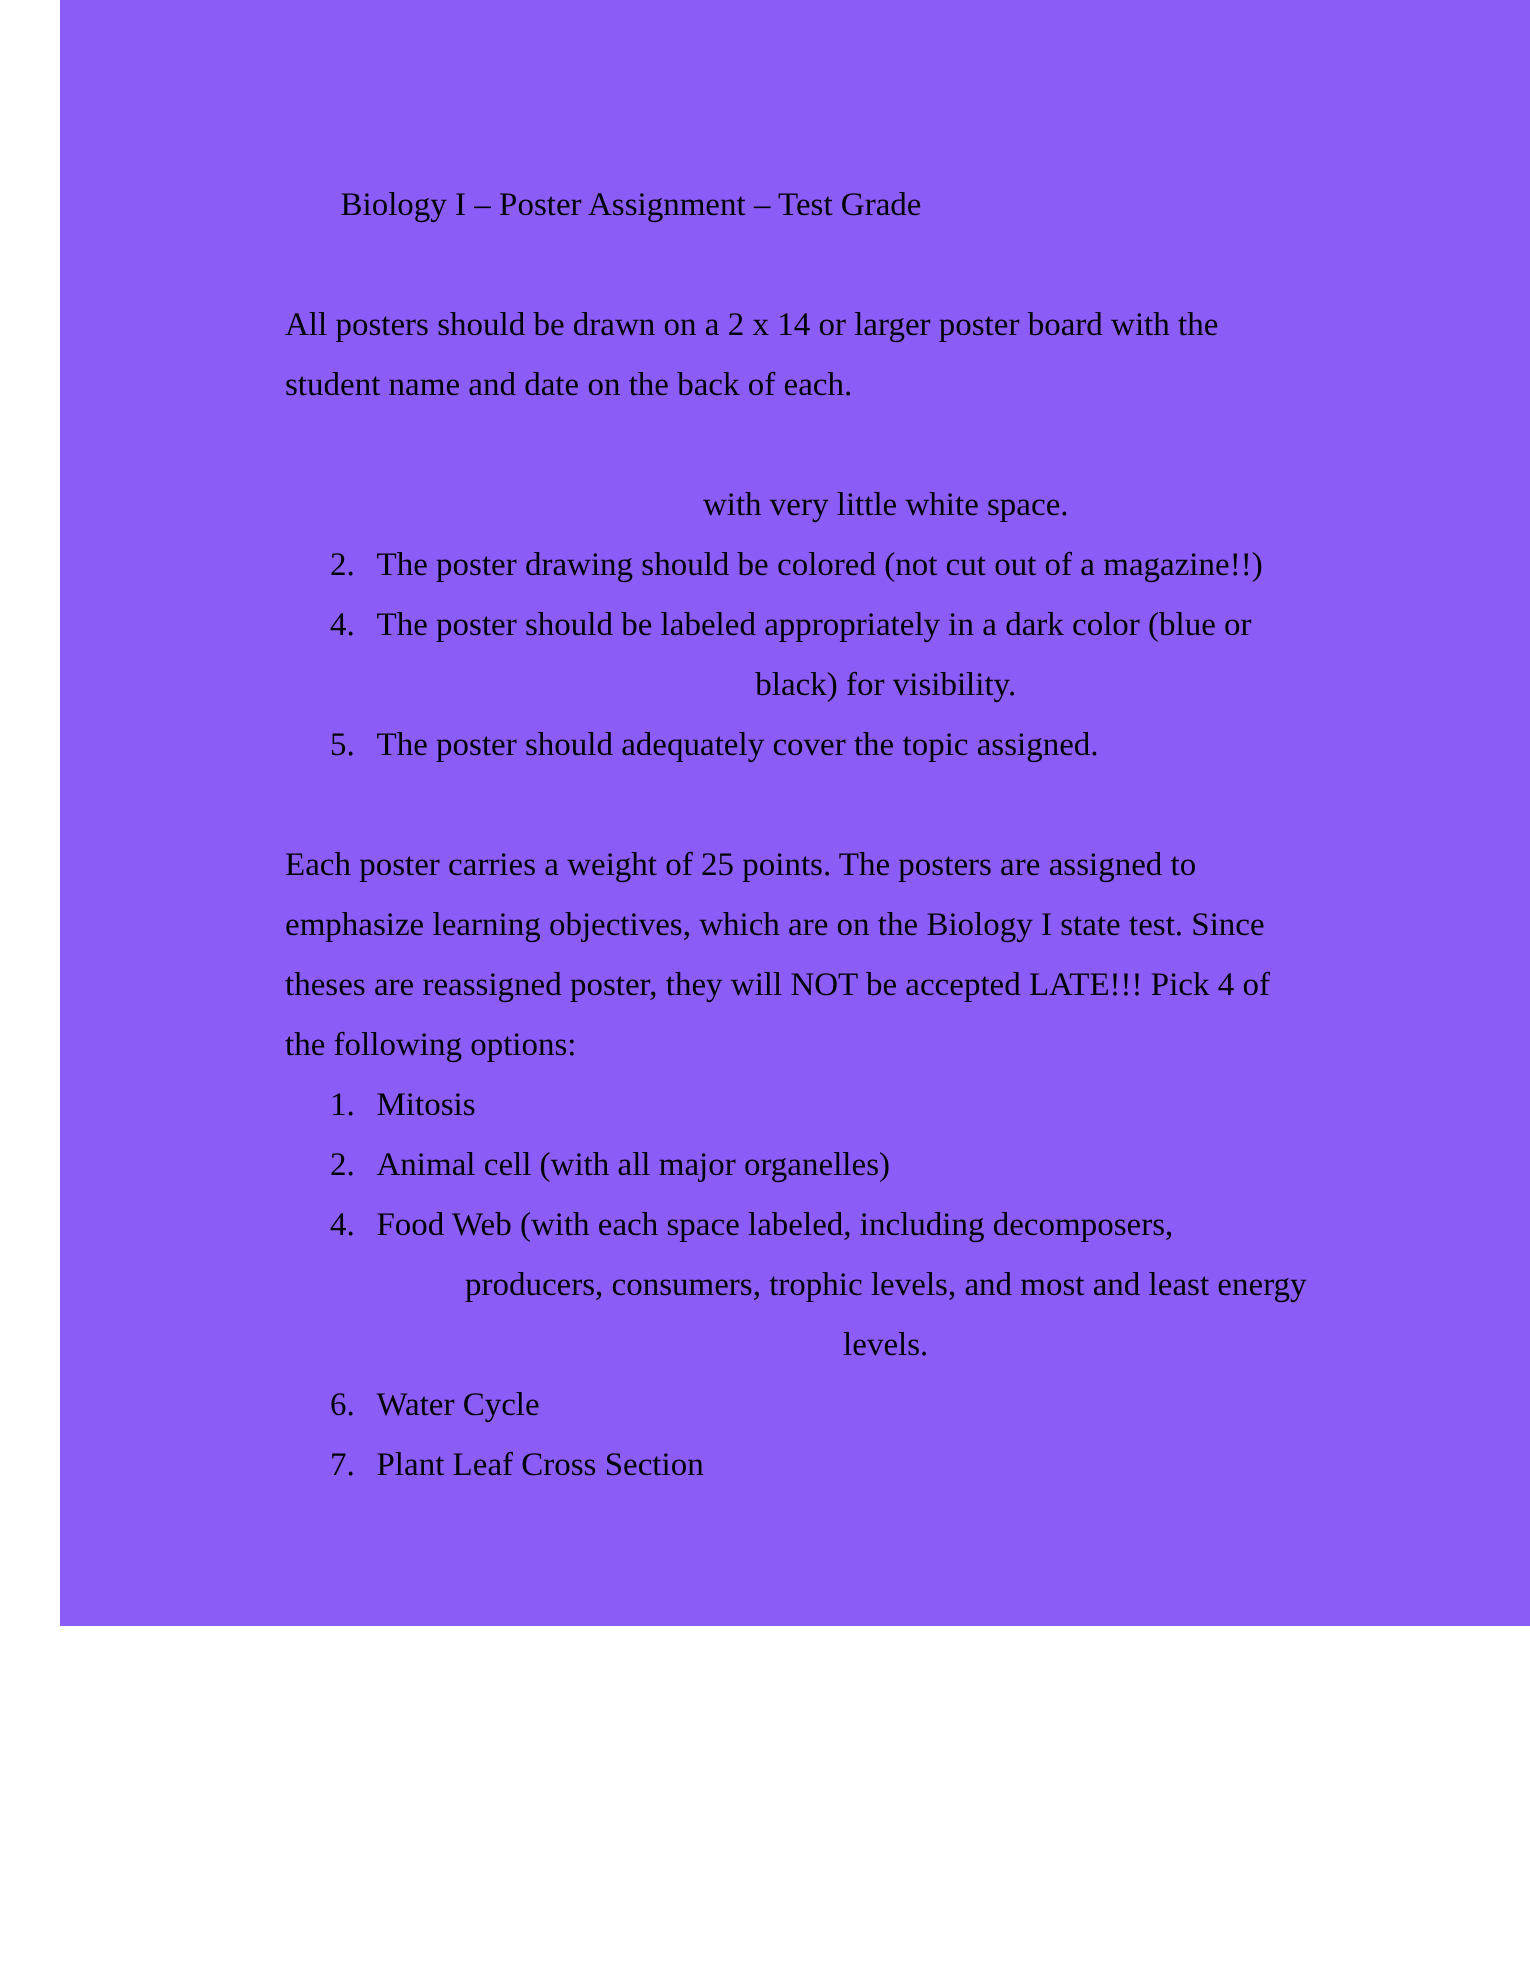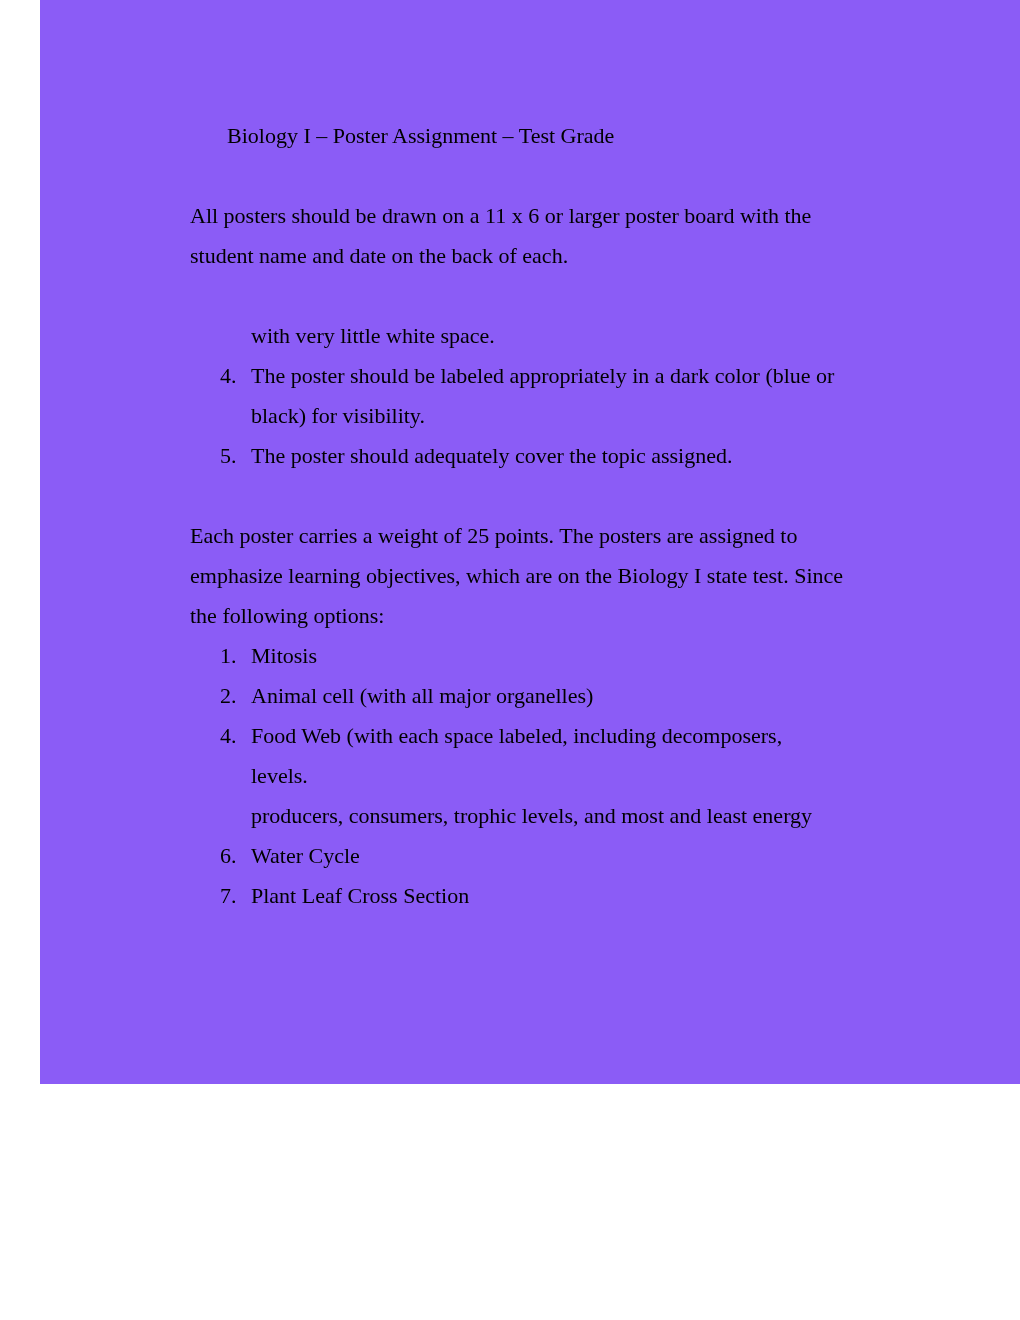--- a/index.html
+++ b/index.html
@@ -44,77 +44,82 @@
     line-height: 40px;
     white-space: nowrap;
   }
   .li-num {
     display: inline-block;
     margin-left: 30px;
     width: 31px;
   }
   .li-cont {
     margin-left: 61px;
+    text-align: center;
   }
 </style>
 </head>
 <body>
 
 <div class="page">
   <div class="content">
 
     <div class="line doc-title">Biology I – Poster Assignment – Test Grade</div>
 
     <div class="blank"></div>
 
     <div>
-      <div class="line">All posters should be drawn on a 11 x 6 or larger poster board with the</div>
+      <div class="line">All posters should be drawn on a 2 x 14 or larger poster board with the</div>
       <div class="line">student name and date on the back of each.</div>
     </div>
 
     <div class="blank"></div>
 
     <div>
       <div class="line li-cont">with very little white space.</div>
 
+      <div class="li-row">
+        <span class="li-num">2.</span><span>The poster drawing should be colored (not cut out of a magazine!!)</span>
+      </div>
 
 
       <div class="li-row">
         <span class="li-num">4.</span><span>The poster should be labeled appropriately in a dark color (blue or</span>
       </div>
       <div class="line li-cont">black) for visibility.</div>
 
       <div class="li-row">
         <span class="li-num">5.</span><span>The poster should adequately cover the topic assigned.</span>
       </div>
     </div>
 
     <div class="blank"></div>
 
     <div>
       <div class="line">Each poster carries a weight of 25 points. The posters are assigned to</div>
       <div class="line">emphasize learning objectives, which are on the Biology I state test. Since</div>
+      <div class="line">theses are reassigned poster, they will NOT be accepted LATE!!! Pick 4 of</div>
       <div class="line">the following options:</div>
     </div>
 
     <div>
       <div class="li-row">
         <span class="li-num">1.</span><span>Mitosis</span>
       </div>
 
       <div class="li-row">
         <span class="li-num">2.</span><span>Animal cell (with all major organelles)</span>
       </div>
 
 
       <div class="li-row">
         <span class="li-num">4.</span><span>Food Web (with each space labeled, including decomposers,</span>
       </div>
+      <div class="line li-cont">producers, consumers, trophic levels, and most and least energy</div>
       <div class="line li-cont">levels.</div>
-      <div class="line li-cont">producers, consumers, trophic levels, and most and least energy</div>
 
 
       <div class="li-row">
         <span class="li-num">6.</span><span>Water Cycle</span>
       </div>
 
       <div class="li-row">
         <span class="li-num">7.</span><span>Plant Leaf Cross Section</span>
       </div>
     </div>

